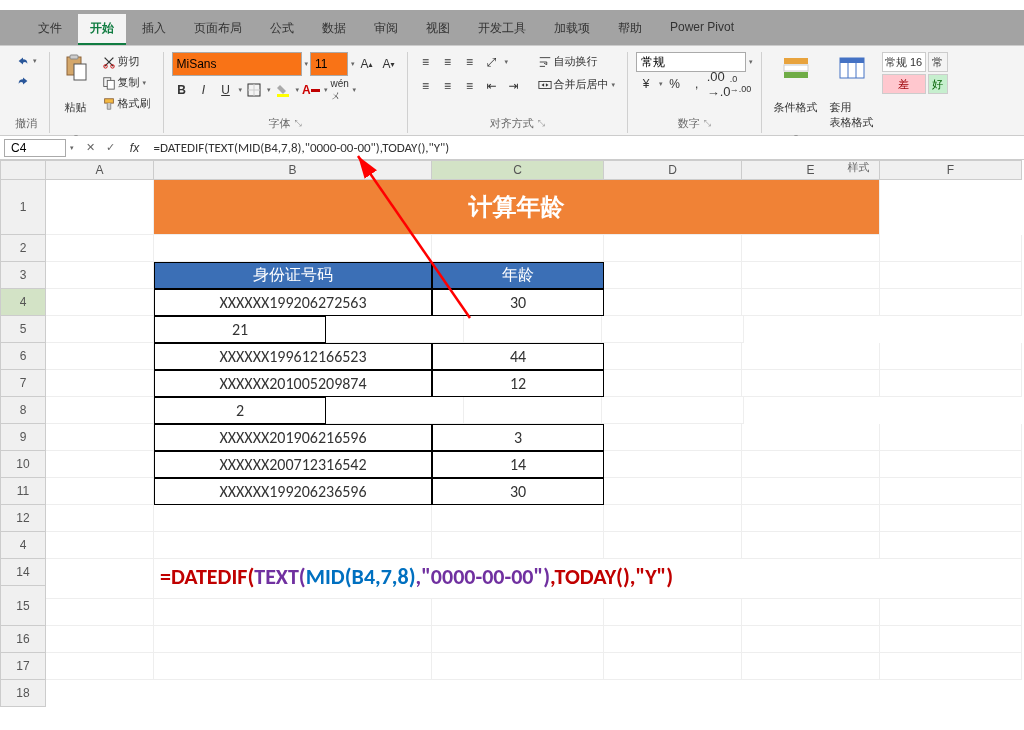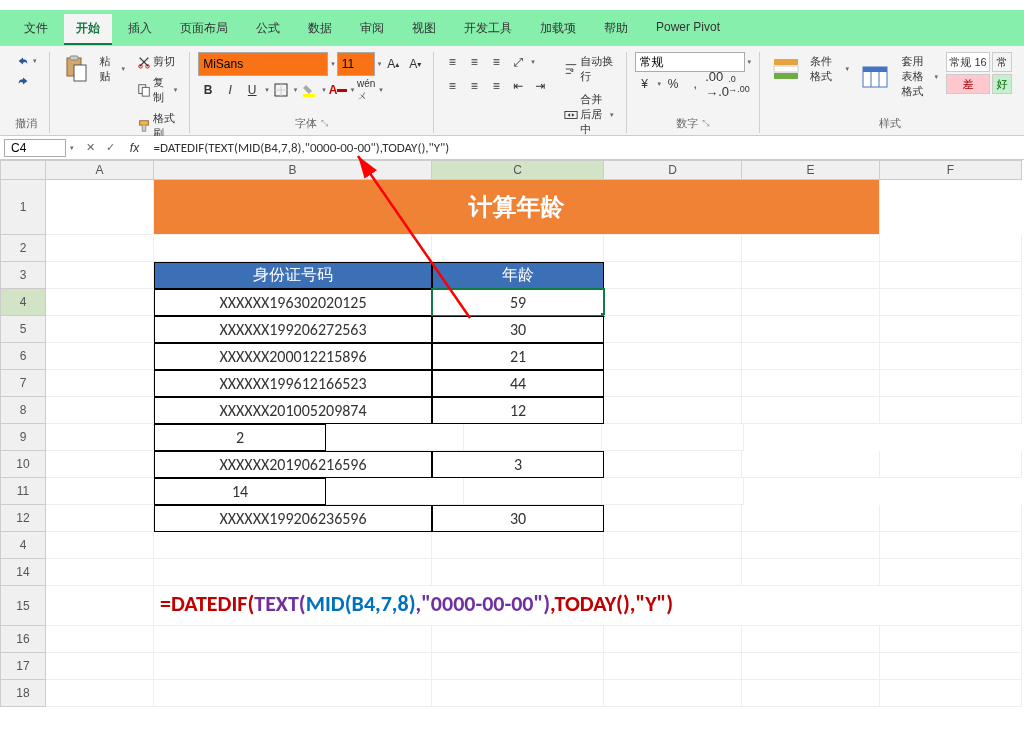--- a/index.html
+++ b/index.html
@@ -2,32 +2,32 @@
 <html><head>
 <meta charset="utf-8">
 <style>
 * { box-sizing: border-box; margin: 0; padding: 0; }
 body { font-family: 'Microsoft YaHei', 'MiSans', sans-serif; font-size: 12px; background: #fff; color: #333; width: 1024px; height: 730px; overflow: hidden; position: relative; }
 
 
 .titlebar { background: #fff; height: 10px; }
 
 
-.tabs { display: flex; background: #86efac; padding: 4px 12px 0; gap: 4px; border-bottom: 1px solid #ccc; }
+.tabs { display: flex; background: #a3a3a3; padding: 4px 26px 0; gap: 4px; border-bottom: 1px solid #ccc; }
 .tab { padding: 6px 12px; cursor: pointer; font-size: 12px; color: #333; }
 .tab.active { background: #f4f4f4; border-bottom: 2px solid #107c41; color: #107c41; font-weight: bold; }
 
 
 .ribbon { display: flex; background: #f4f4f4; padding: 6px 4px 2px; border-bottom: 1px solid #ccc; height: 90px; }
 .group { display: flex; flex-direction: column; align-items: center; border-right: 1px solid #d0d0d0; padding: 0 8px; position: relative; }
 .group:last-child { border-right: none; }
 .group-content { display: flex; align-items: flex-start; gap: 4px; flex: 1; }
 .group-label { font-size: 11px; color: #666; padding: 2px 0; display: flex; align-items: center; gap: 4px; }
 .gd { font-size: 9px; color: #888; }
-.big-btn { display: flex; align-items: center; padding: 2px 4px; cursor: pointer; gap: 10px; font-size: 11px; }
+.big-btn { display: flex; flex-direction: column; align-items: center; padding: 2px 4px; cursor: pointer; gap: 18px; font-size: 11px; }
 .big-icon { width: 28px; height: 28px; }
 .col { display: flex; flex-direction: column; gap: 2px; }
 .row { display: flex; gap: 2px; align-items: center; }
 .sm-btn { padding: 2px 4px; cursor: pointer; display: flex; align-items: center; gap: 2px; font-size: 11px; }
 .sm-icon { width: 14px; height: 14px; display: inline-block; }
 .dd-arrow { font-size: 7px; color: #666; margin-left: 1px; }
 
 .font-input { background: #f97316; border: 1px solid #aaa; padding: 1px 4px; font-size: 12px; height: 24px; }
 .font-name { width: 130px; }
 .font-size { width: 38px; }
@@ -297,21 +297,21 @@
         <span>条件格式</span>
           <span class="dd-arrow">▾</span>
       </div>
       <div class="big-btn">
         <svg class="big-icon" viewBox="0 0 28 28">
             <rect x="2" y="4" width="24" height="20" fill="#fff" stroke="#4472c4"></rect>
             <rect x="2" y="4" width="24" height="5" fill="#4472c4"></rect>
             <line x1="10" y1="4" x2="10" y2="24" stroke="#4472c4"></line>
             <line x1="18" y1="4" x2="18" y2="24" stroke="#4472c4"></line>
           </svg>
-        <span style="white-space:pre-line;text-align:right">套用
+        <span style="white-space:pre-line;text-align:left">套用
 表格格式</span>
           <span class="dd-arrow">▾</span>
       </div>
       <div class="col" style="gap:2px">
         <div class="row">
           <div class="style-cell sc-normal">常规 16</div>
           <div class="style-cell" style="width:20px">常</div>
         </div>
         <div class="row">
           <div class="style-cell sc-bad">差</div>
@@ -396,43 +396,31 @@
 
       <div class="cells-row rh">
         <div class="cell cw-a"></div>
         <div class="cell cw-b th-cell">身份证号码</div>
         <div class="cell cw-c th-cell">年龄</div>
         <div class="cell cw-d"></div>
           <div class="cell cw-e"></div>
           <div class="cell cw-f"></div>
       </div>
 
-      <div class="cells-row rh">
-        <div class="cell cw-a"></div>
-        <div class="cell cw-b td-cell">XXXXXX196302020125</div>
-        <div class="cell cw-c td-cell selected">
-            <span>59</span>
-            <div class="fill-handle"></div>
-          </div>
-        <div class="cell cw-d"></div>
-          <div class="cell cw-e"></div>
-          <div class="cell cw-f"></div>
-      </div>
 
       <div class="cells-row rh">
           <div class="cell cw-a"></div>
           <div class="cell cw-b td-cell">XXXXXX199206272563</div>
           <div class="cell cw-c td-cell">30</div>
           <div class="cell cw-d"></div>
           <div class="cell cw-e"></div>
           <div class="cell cw-f"></div>
         </div>
       <div class="cells-row rh">
           <div class="cell cw-a"></div>
-          <div class="cell cw-b td-cell">XXXXXX200012215896</div>
           <div class="cell cw-c td-cell">21</div>
           <div class="cell cw-d"></div>
           <div class="cell cw-e"></div>
           <div class="cell cw-f"></div>
         </div>
       <div class="cells-row rh">
           <div class="cell cw-a"></div>
           <div class="cell cw-b td-cell">XXXXXX199612166523</div>
           <div class="cell cw-c td-cell">44</div>
           <div class="cell cw-d"></div>
@@ -457,20 +445,21 @@
       <div class="cells-row rh">
           <div class="cell cw-a"></div>
           <div class="cell cw-b td-cell">XXXXXX201906216596</div>
           <div class="cell cw-c td-cell">3</div>
           <div class="cell cw-d"></div>
           <div class="cell cw-e"></div>
           <div class="cell cw-f"></div>
         </div>
       <div class="cells-row rh">
           <div class="cell cw-a"></div>
+          <div class="cell cw-b td-cell">XXXXXX200712316542</div>
           <div class="cell cw-c td-cell">14</div>
           <div class="cell cw-d"></div>
           <div class="cell cw-e"></div>
           <div class="cell cw-f"></div>
         </div>
       <div class="cells-row rh">
           <div class="cell cw-a"></div>
           <div class="cell cw-b td-cell">XXXXXX199206236596</div>
           <div class="cell cw-c td-cell">30</div>
           <div class="cell cw-d"></div>

